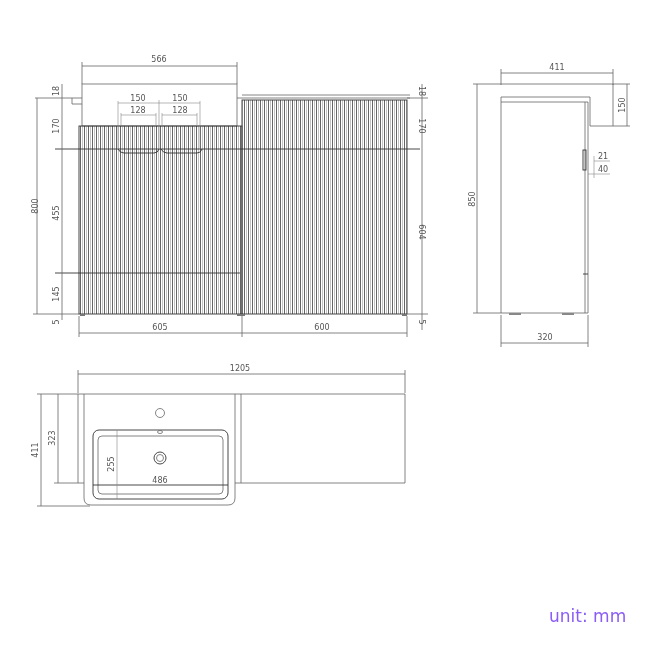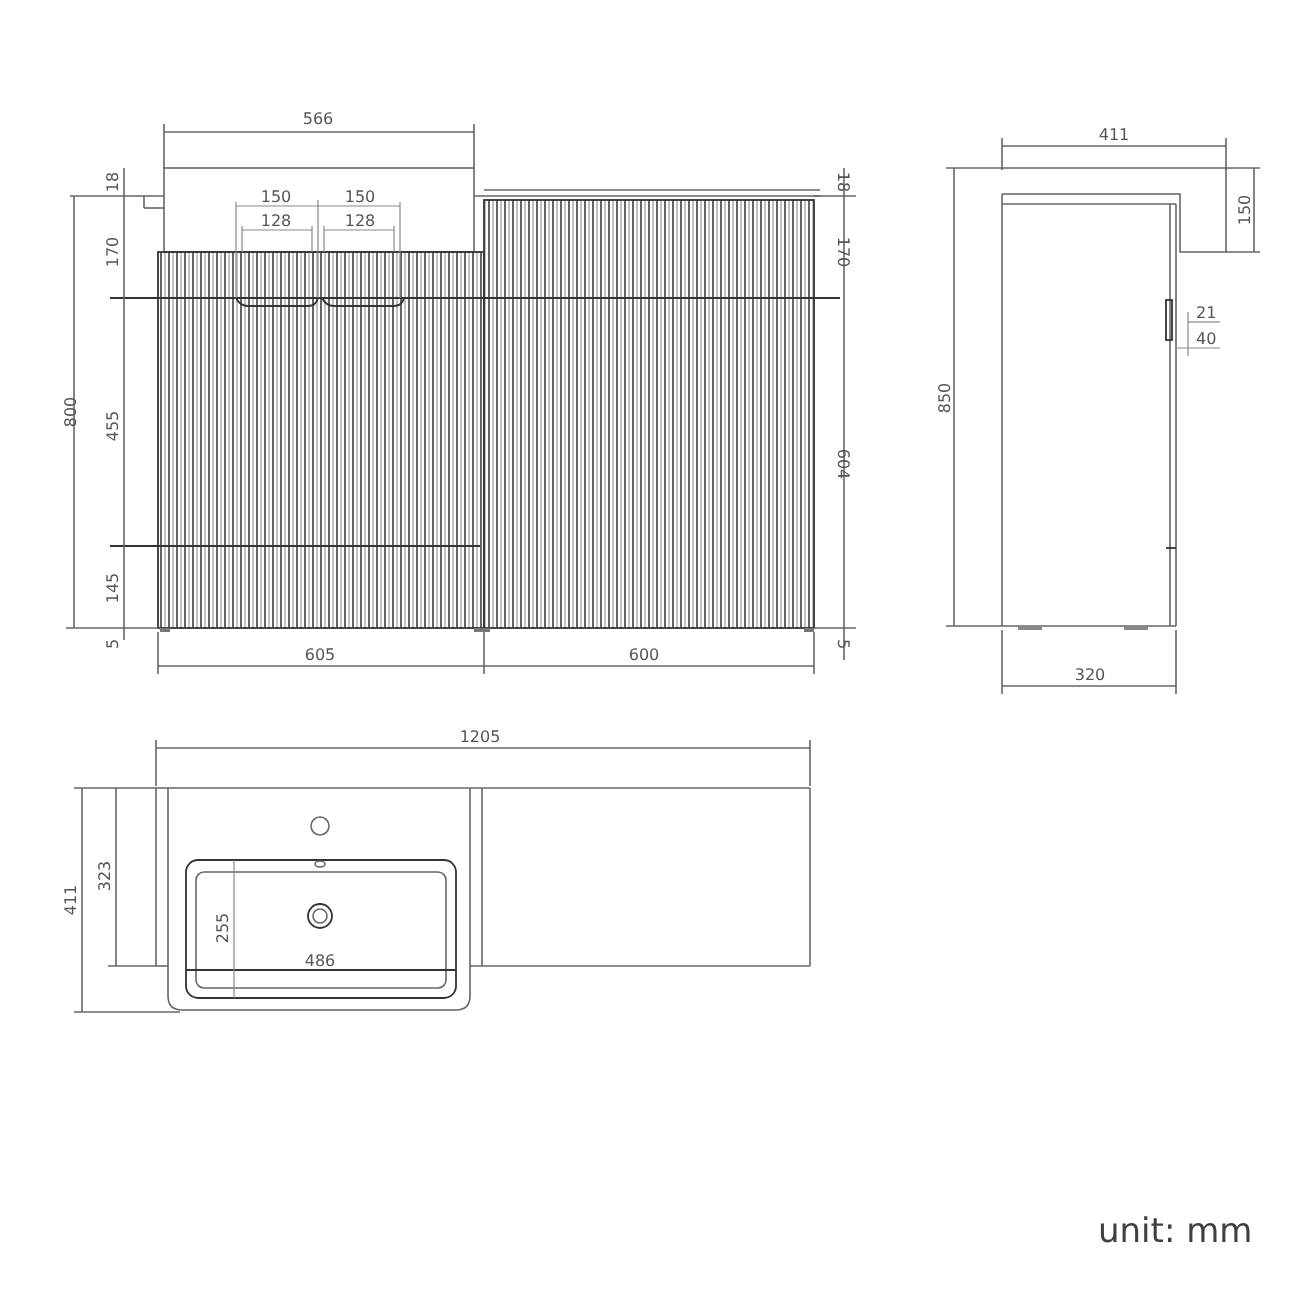--- a/index.html
+++ b/index.html
@@ -2,21 +2,21 @@
 <html><head>
 <meta charset="utf-8">
 <style>
   html, body { margin:0; padding:0; background:#ffffff; }
   body { width:650px; height:650px; position:relative; overflow:hidden; font-family:"DejaVu Sans", sans-serif; }
   svg { position:absolute; left:0; top:0; }
   .dim { font-family:"DejaVu Sans", sans-serif; font-size:8px; fill:#555; }
   .line { stroke:#666; stroke-width:0.8; fill:none; }
   .thin { stroke:#888; stroke-width:0.6; fill:none; }
   .dark { stroke:#333; stroke-width:0.9; fill:none; }
-  .unit { position:absolute; left:549px; top:606px; font-family:"DejaVu Sans", sans-serif; font-size:17px; color:#404040; }
+  .unit { position:absolute; left:549px; top:606px; font-family:"DejaVu Sans", sans-serif; font-size:17px; color:#8b5cf6; }
 </style>
 </head>
 <body>
 
 <svg width="650" height="650" viewBox="0 0 650 650" xmlns="http://www.w3.org/2000/svg">
   <defs>
     <pattern id="flutes" x="0" y="0" width="4" height="10" patternUnits="userSpaceOnUse">
       <line x1="0.5" y1="0" x2="0.5" y2="10" stroke="#222" stroke-width="0.7"></line>
       <line x1="2.5" y1="0" x2="2.5" y2="10" stroke="#999" stroke-width="0.6"></line>
     </pattern>

